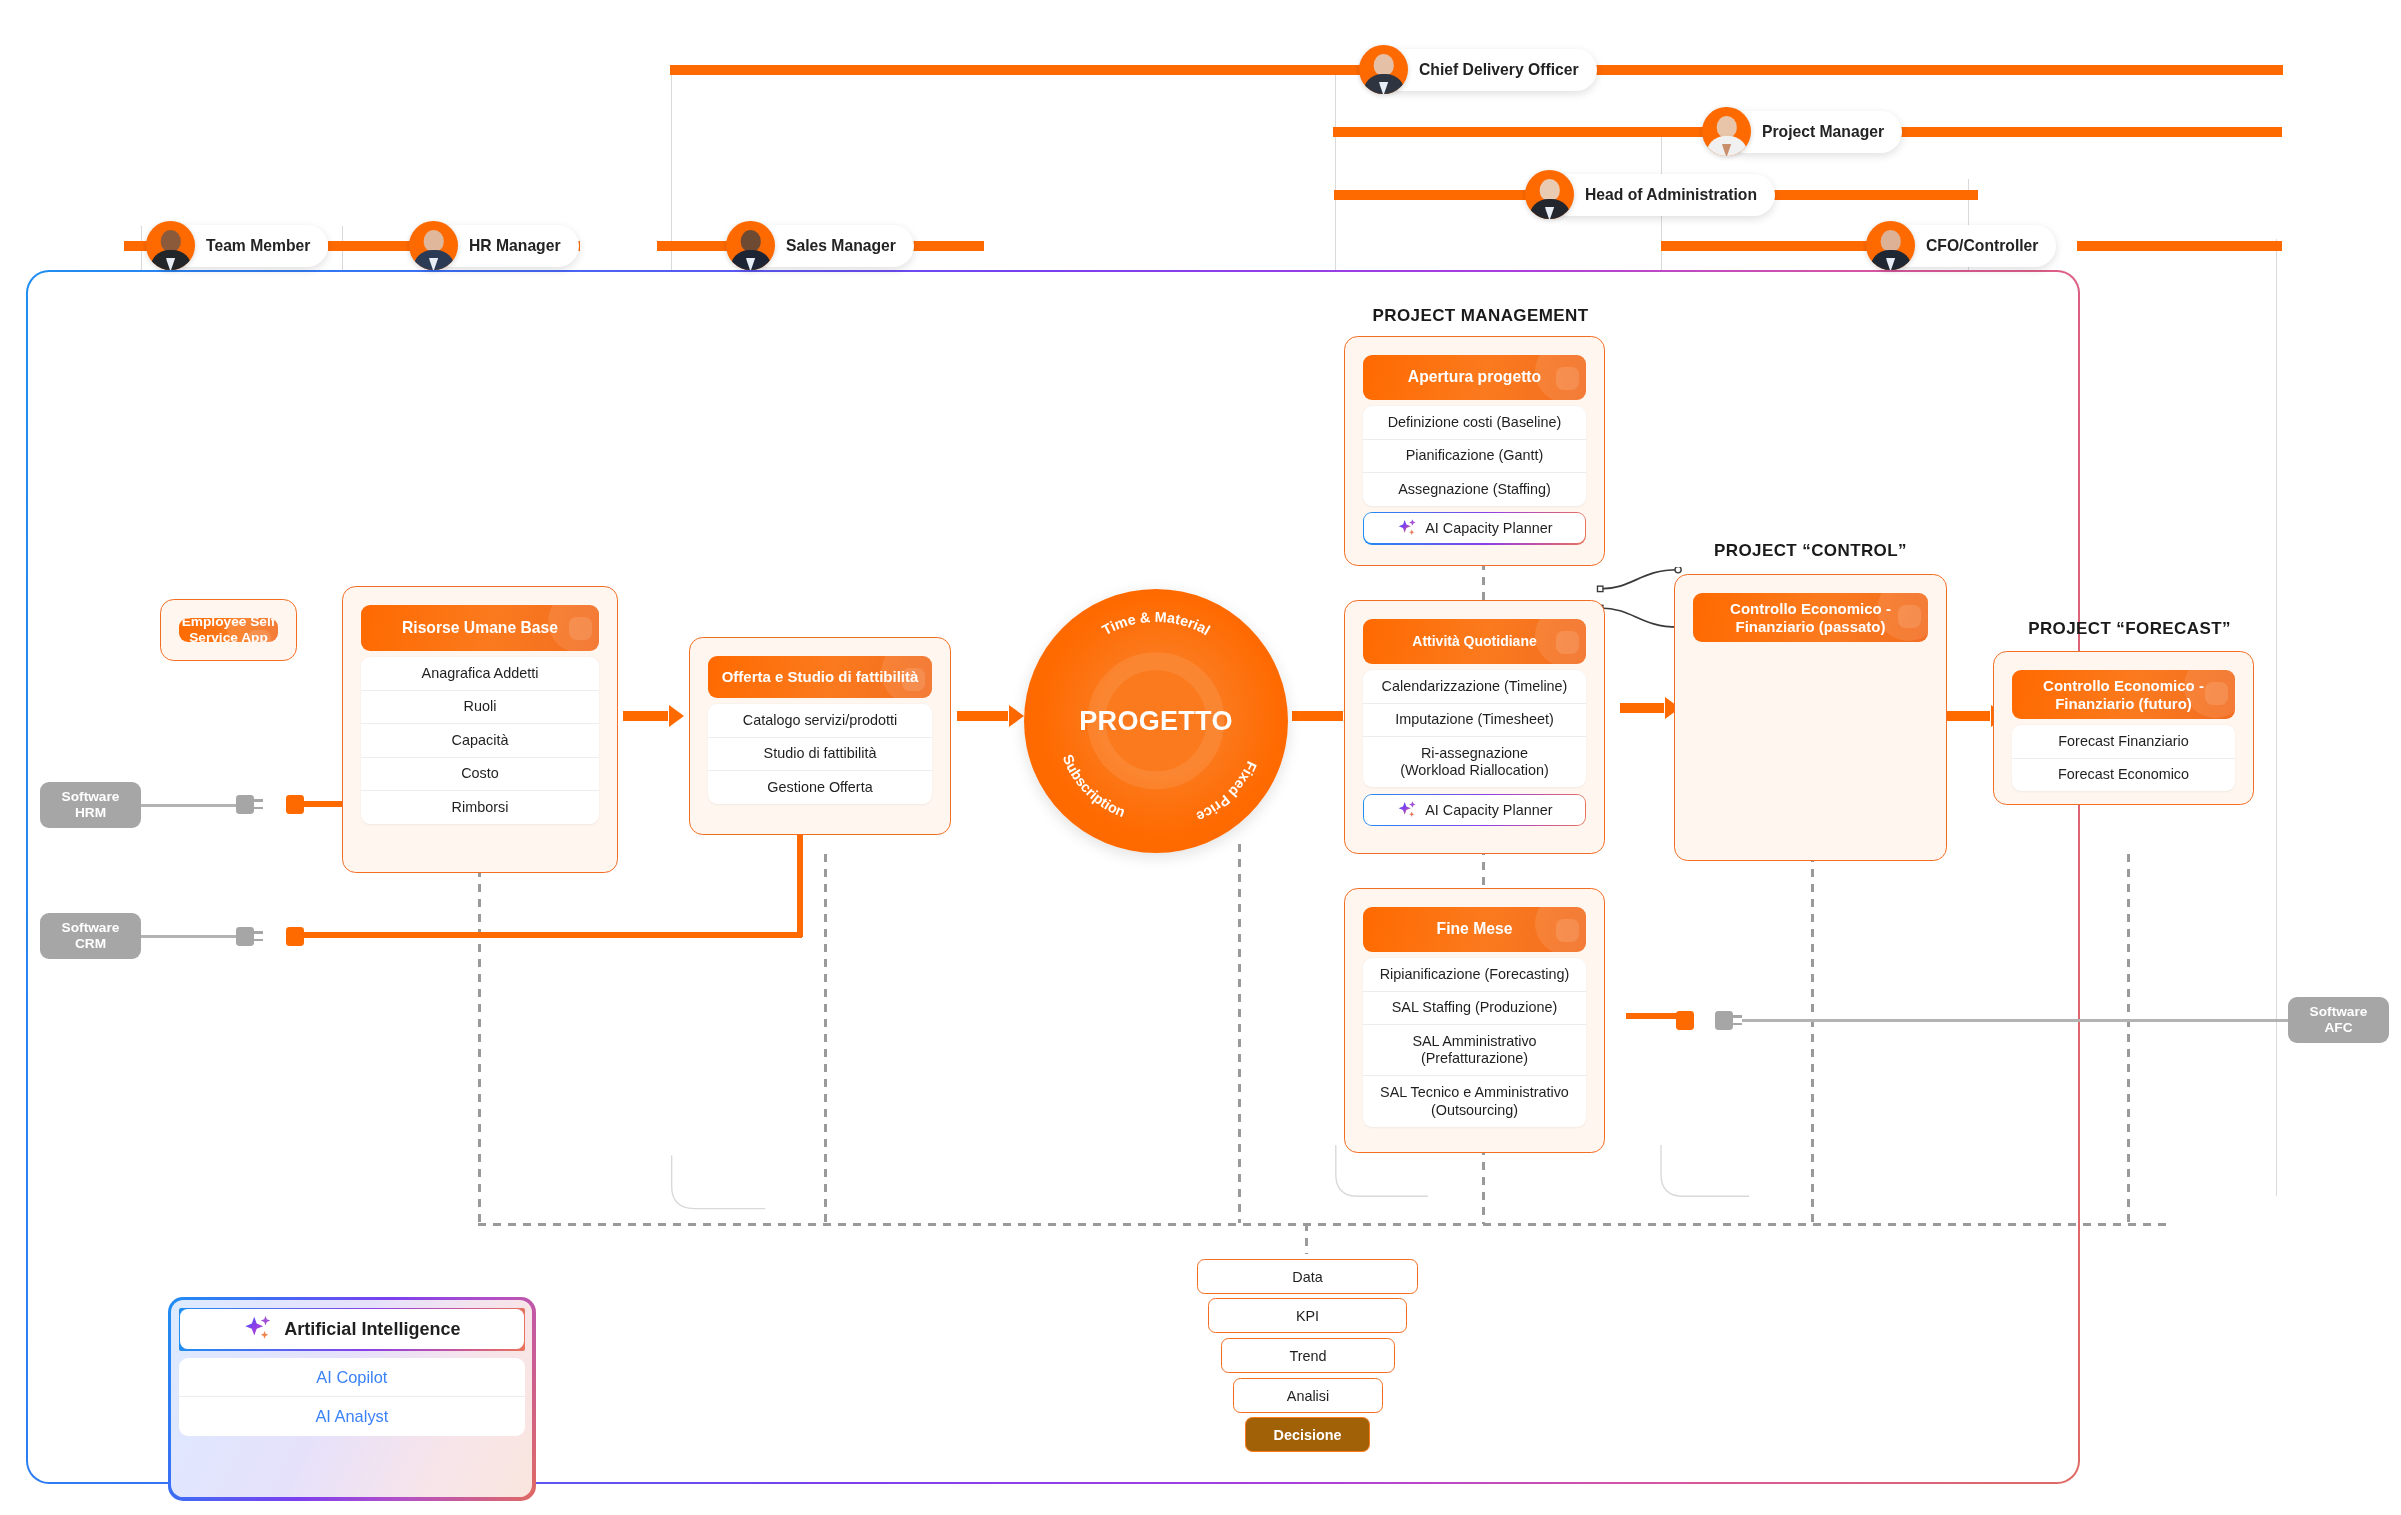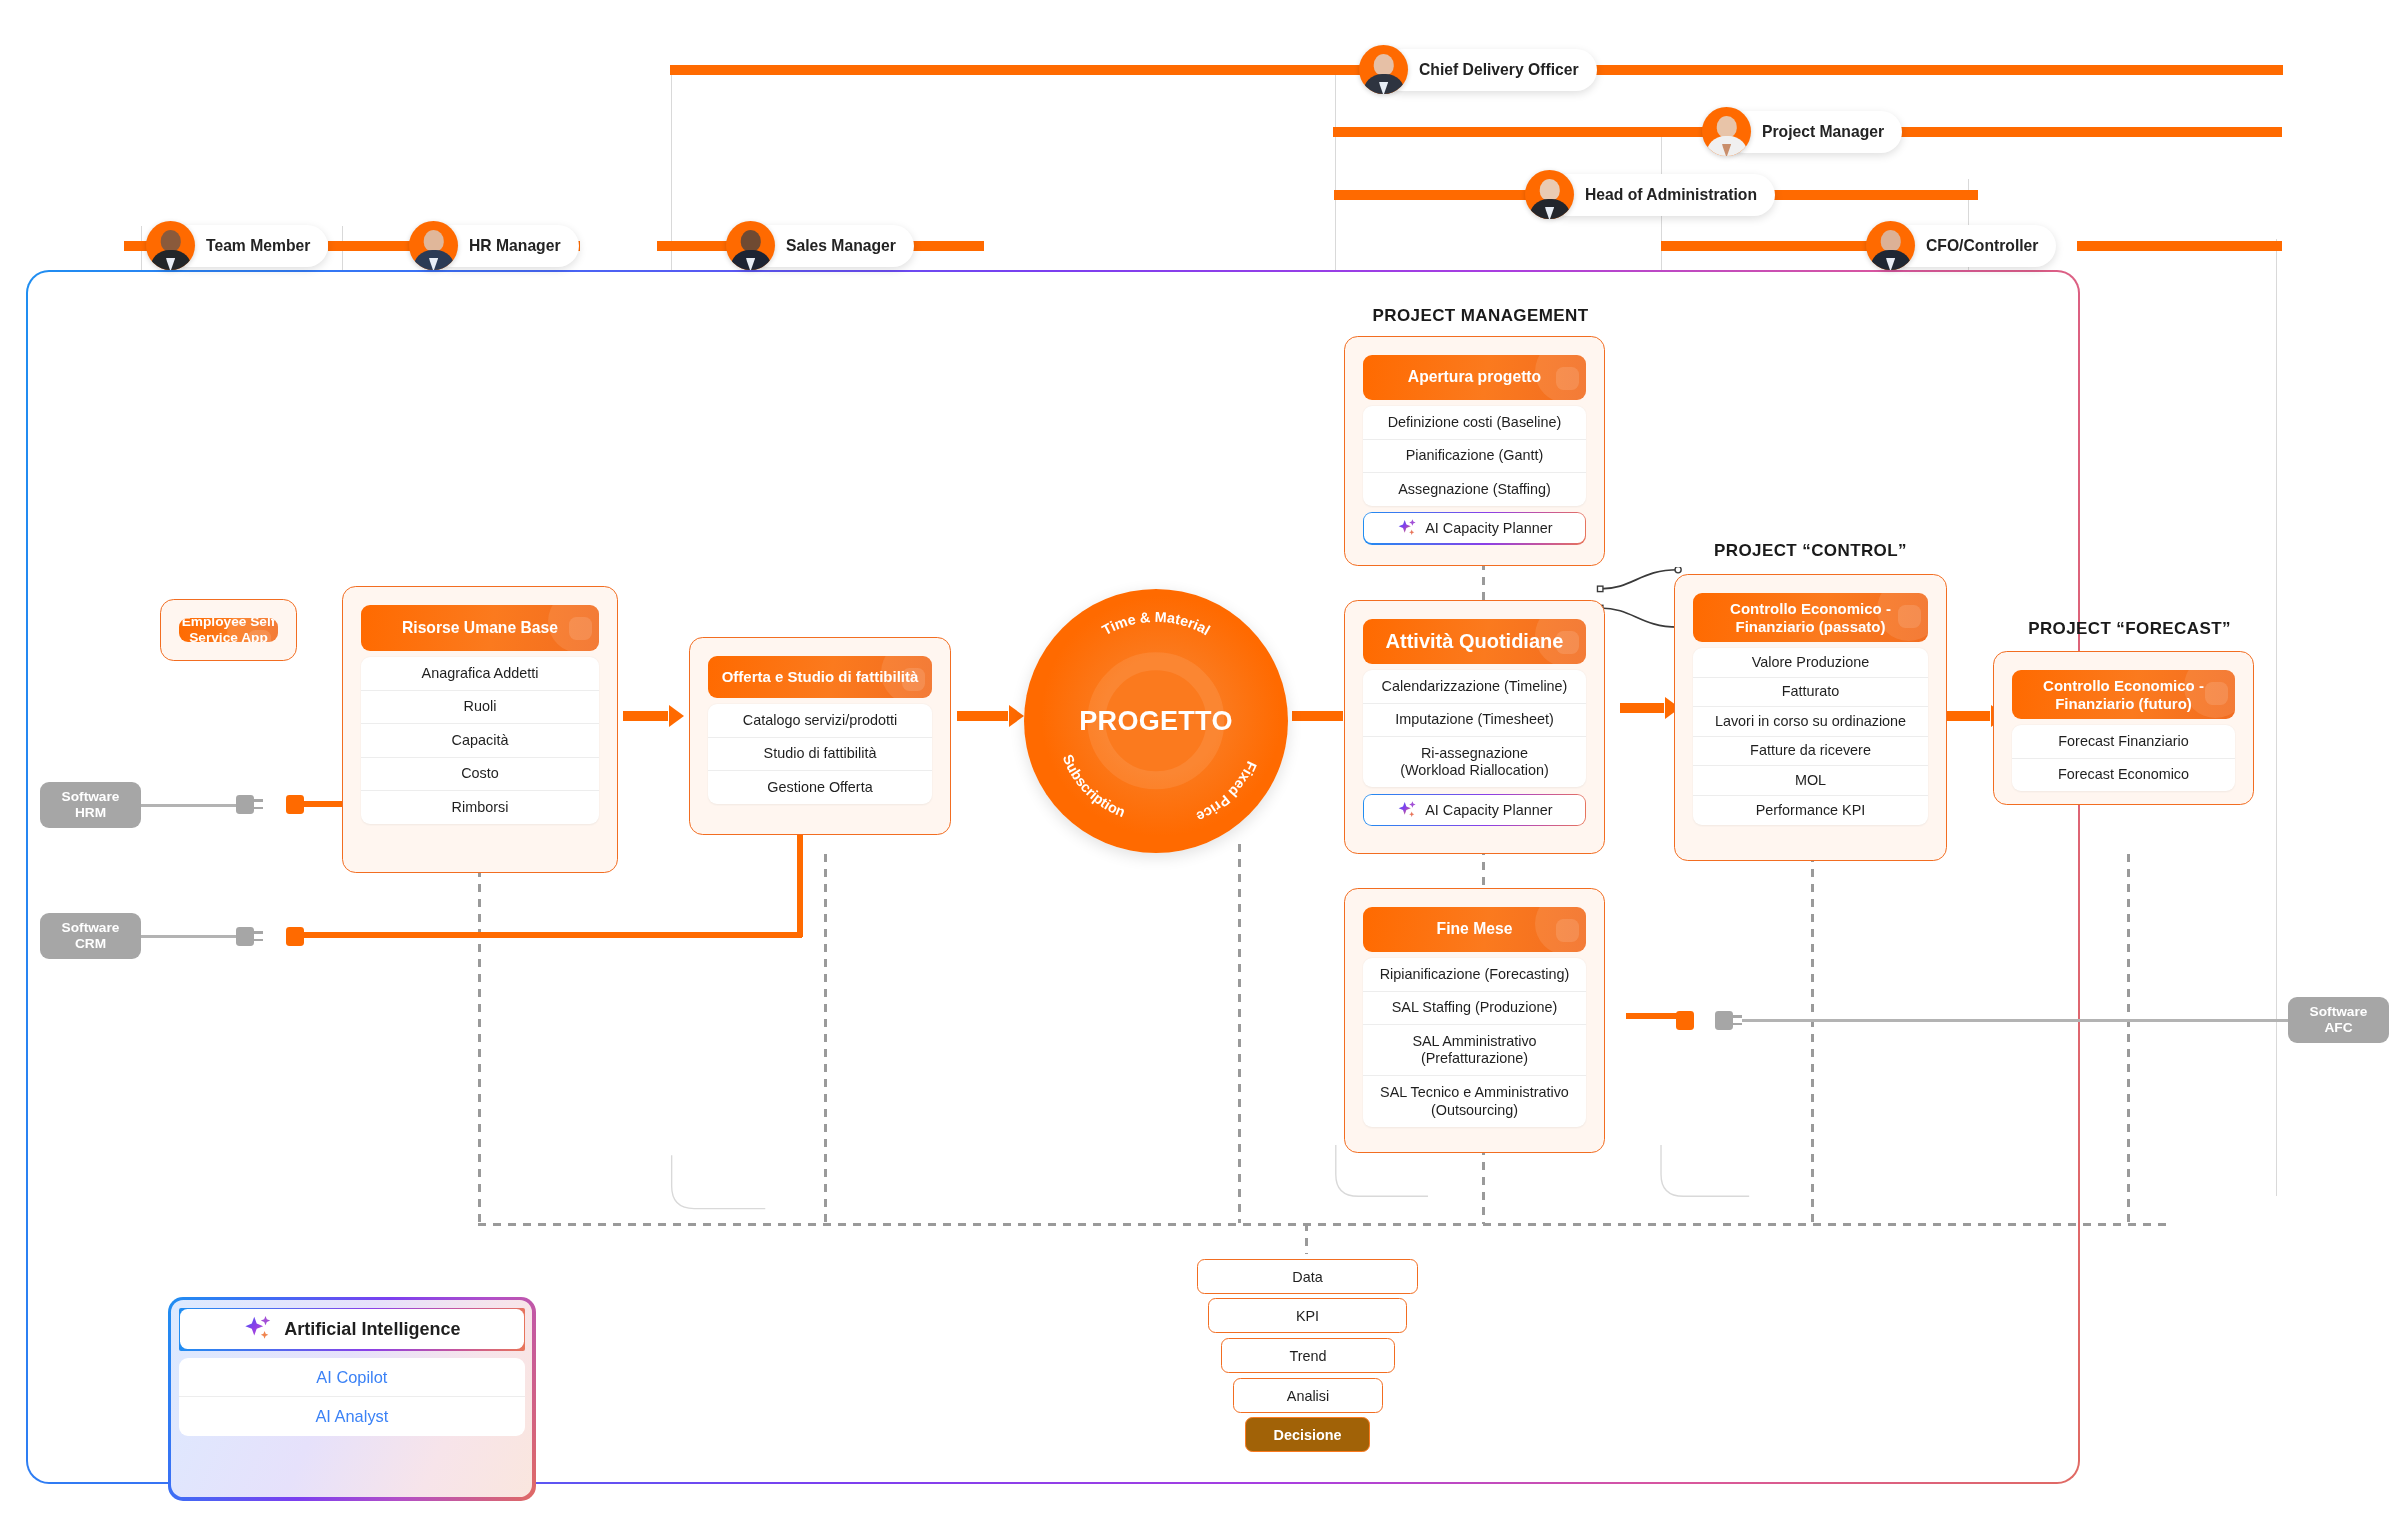--- a/index.html
+++ b/index.html
@@ -440,21 +440,21 @@
             <path d="M24 2 L25.4 5.6 L29 7 L25.4 8.4 L24 12 L22.6 8.4 L19 7 L22.6 5.6 Z" fill="#a24fd6"></path>
             <path d="M23 18 L24.2 21 L27 22.2 L24.2 23.4 L23 26.4 L21.8 23.4 L19 22.2 L21.8 21 Z" fill="#e8755a"></path>
           </svg>
         </span>
         <span>AI Capacity Planner</span>
       </div>
     </div>
   </div>
 
   <div class="group" style="left:1344px;top:600px;width:261px;height:254px;">
-    <div class="group-head" style="height:45px;font-size:20px;">
+    <div class="group-head" style="height:45px;font-size:14px;">
       <span style="position:relative;z-index:2;">Attività Quotidiane</span>
     </div>
     <div class="group-list">
       <div class="row">Calendarizzazione (Timeline)</div>
       <div class="row">Imputazione (Timesheet)</div>
       <div class="row" style="white-space:pre-line;">Ri-assegnazione
 (Workload Riallocation)</div>
     </div>
     <div class="ai-chip">
       <div class="ai-chip-in">
@@ -481,28 +481,20 @@
 (Prefatturazione)</div>
       <div class="row" style="white-space:pre-line;">SAL Tecnico e Amministrativo
 (Outsourcing)</div>
     </div>
   </div>
 
   <div class="group" style="left:1674px;top:574px;width:273px;height:287px;">
     <div class="group-head" style="height:49px;font-size:15px;">
       <span style="white-space:pre-line;position:relative;z-index:2;">Controllo Economico -
 Finanziario (passato)</span>
-    </div>
-    <div class="group-list">
-      <div class="row" style="padding:5.5px 4.1px;">Valore Produzione</div>
-      <div class="row" style="padding:5.5px 4.1px;">Fatturato</div>
-      <div class="row" style="padding:5.5px 4.1px;">Lavori in corso su ordinazione</div>
-      <div class="row" style="padding:5.5px 4.1px;">Fatture da ricevere</div>
-      <div class="row" style="padding:5.5px 4.1px;">MOL</div>
-      <div class="row" style="padding:5.5px 4.1px;">Performance KPI</div>
     </div>
   </div>
 
   <div class="group" style="left:1993px;top:651px;width:261px;height:154px;">
     <div class="group-head" style="height:49px;font-size:15px;">
       <span style="white-space:pre-line;position:relative;z-index:2;">Controllo Economico -
 Finanziario (futuro)</span>
     </div>
     <div class="group-list">
       <div class="row">Forecast Finanziario</div>

